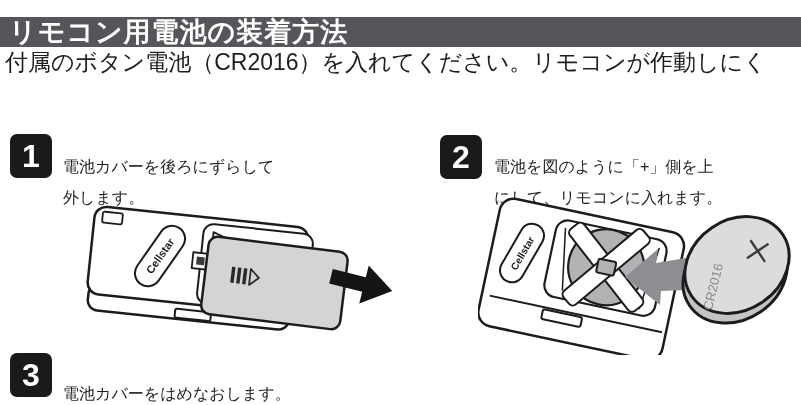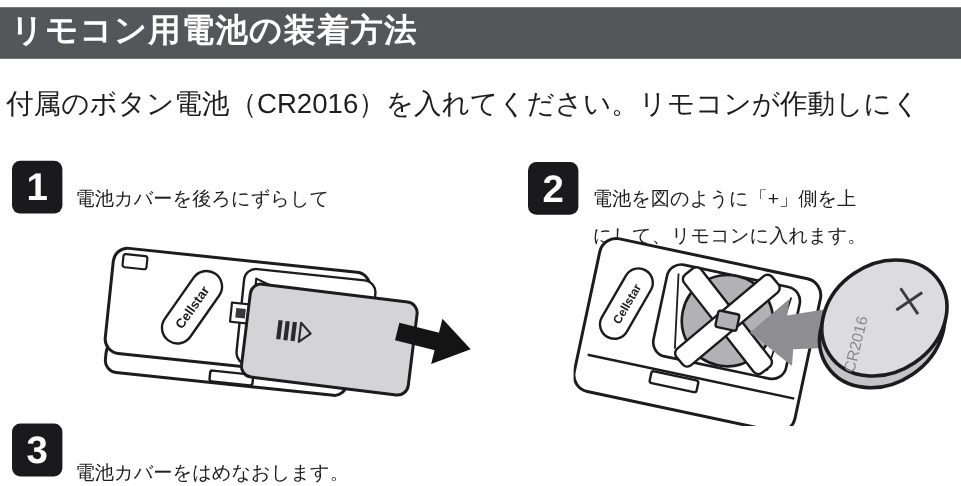--- a/index.html
+++ b/index.html
@@ -7,29 +7,29 @@
     --badge-bg:#1a1a1c; --cover-gray:#d4d4d6; --battery-well-gray:#b2b2b4;
     --arrow-gray:#8e8e92; --battery-face:#dcdcde; --line-ink:#1c1c1e;
   }
   *{margin:0;padding:0;box-sizing:border-box;}
   html,body{background:#fff;}
   body{
     width:801px;height:405px;position:relative;overflow:hidden;
     font-family:"Liberation Sans","DejaVu Sans",sans-serif;color:var(--body-text);
   }
   .titlebar{
-    position:absolute;top:6px;left:0;right:0;height:43px;
-    background:var(--header-bg);display:flex;align-items:flex-start;
+    position:absolute;top:17px;left:0;right:0;height:30px;
+    background:var(--header-bg);display:flex;align-items:center;
   }
   .titlebar h1{
     font-size:27px;font-weight:bold;color:var(--header-text);
     padding-left:9px;letter-spacing:1px;line-height:39px;white-space:nowrap;
   }
   .intro{position:absolute;left:5px;top:47px;width:794px;font-size:23px;line-height:30px;}
-  .intro .line{display:block;white-space:nowrap;margin-top:24px;}
+  .intro .line{display:block;white-space:nowrap;}
   .badge{
     position:absolute;width:42px;height:44px;background:var(--badge-bg);
     border-radius:7px;color:#fff;font-weight:bold;font-size:32px;
     display:flex;align-items:center;justify-content:center;line-height:1;
   }
   .badge-1{left:10px;top:134px;}
   .badge-2{left:440px;top:135px;}
   .badge-3{left:10px;top:353px;}
   .steptext{position:absolute;font-size:16px;line-height:31px;margin-top:19px;}
   .steptext .line{display:block;white-space:nowrap;}
@@ -51,20 +51,21 @@
 
 <div class="intro">
   <span class="line">付属のボタン電池（CR2016）を入れてください。リモコンが作動しにく</span>
 </div>
 
 <div class="badge badge-1">
   <span>1</span>
 </div>
 <div class="steptext steptext-1">
   <span class="line">電池カバーを後ろにずらして</span>
+  <span class="line">外します。</span>
 </div>
 
 <div class="badge badge-2">
   <span>2</span>
 </div>
 <div class="steptext steptext-2">
   <span class="line">電池を図のように「+」側を上</span>
   <span class="line">にして、リモコンに入れます。</span>
 </div>
 

